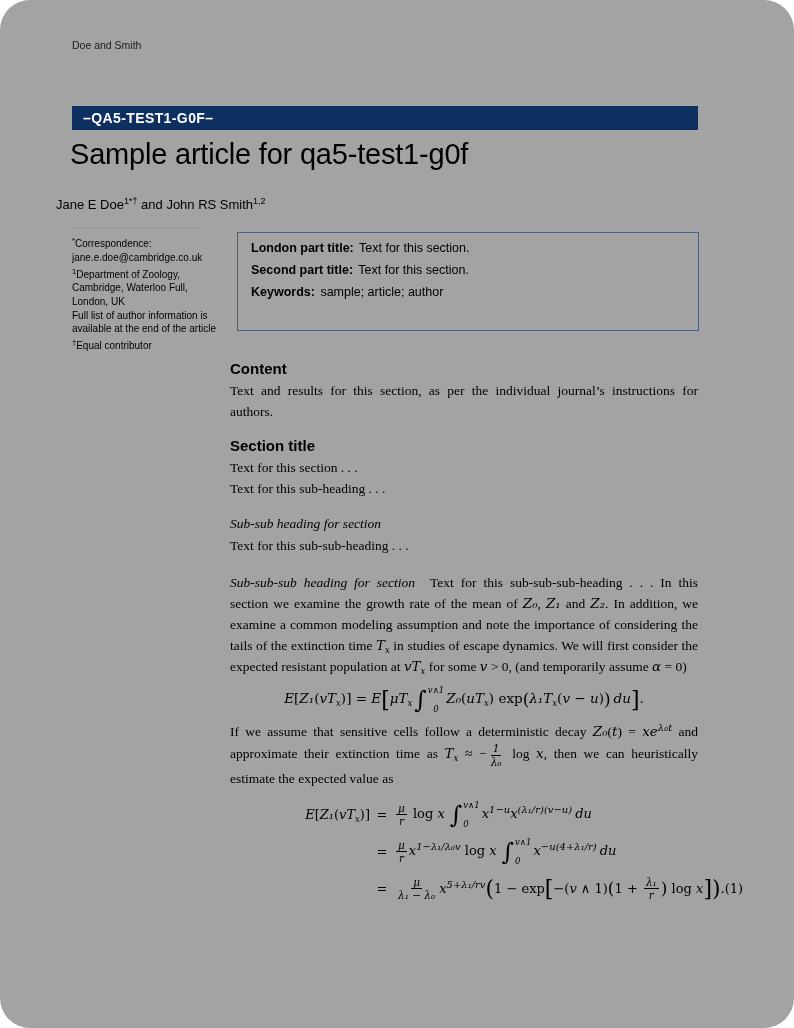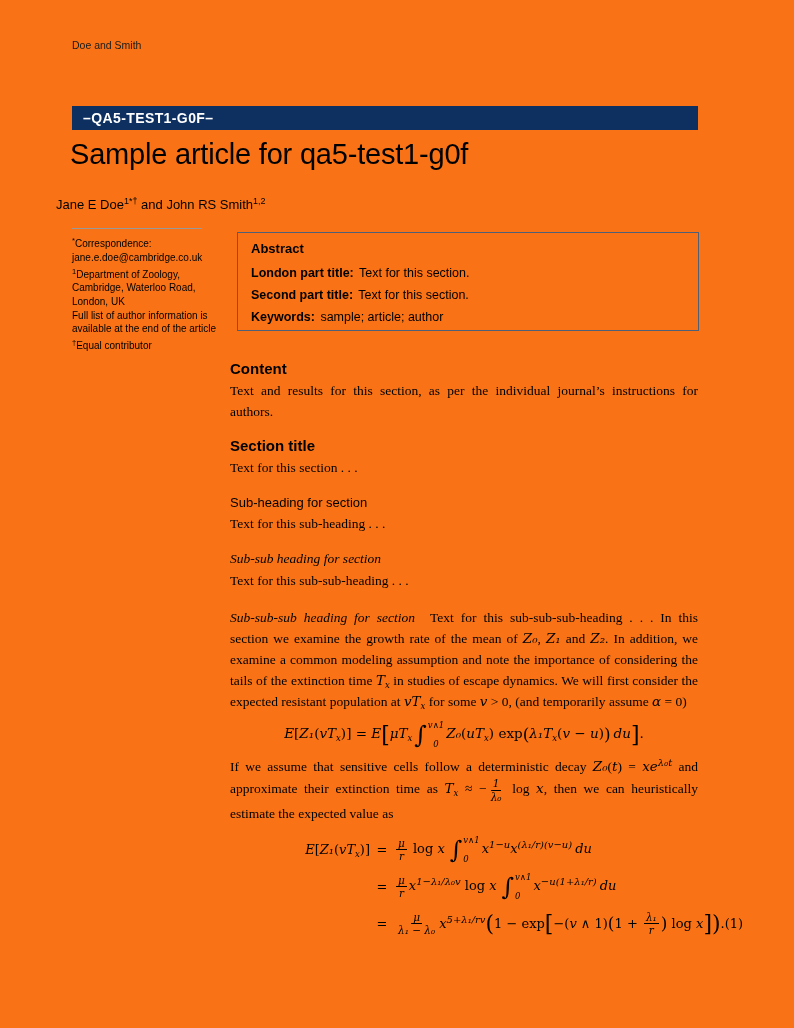--- a/index.html
+++ b/index.html
@@ -1,17 +1,17 @@
 <!DOCTYPE html>
 <html><head>
 <meta charset="utf-8">
 <style>
   html,body{margin:0;padding:0;background:#ffffff;}
-  .page{position:relative;width:794px;height:1028px;background:#f97316;overflow:hidden;
-        font-family:"Liberation Sans",sans-serif;color:#000;}
+  .page{position:relative;width:794px;height:1028px;background:#a3a3a3;overflow:hidden;
+        font-family:"Liberation Sans",sans-serif;color:#000;border-radius:30px;}
 
   .running-head{position:absolute;left:72px;top:39px;font-size:10.5px;color:#1a1a1a;}
 
   .banner{position:absolute;left:72px;top:106px;width:626px;height:24px;
           display:flex;align-items:center;padding-left:11px;box-sizing:border-box;
           font-weight:bold;font-size:14px;letter-spacing:0.4px;}
 
   .title{position:absolute;left:70px;top:138px;margin:0;font-size:29px;font-weight:normal;letter-spacing:-0.2px;}
 
   .authors{position:absolute;left:56px;top:196px;font-size:13px;}
@@ -77,45 +77,43 @@
   <h1 class="title">Sample article for qa5-test1-g0f</h1>
 
   <div class="authors"><span>Jane E Doe</span><sup>1*†</sup><span> and </span><span>John RS Smith</span><sup>1,2</sup></div>
 
   <aside class="sidebar">
     <div class="rule" style="background: rgb(153, 153, 153);"></div>
     <div>
         <div class="sb-line"><sup>*</sup>Correspondence:</div>
         <div class="sb-line">jane.e.doe@cambridge.co.uk</div>
         <div class="sb-line"><sup>1</sup>Department of Zoology,</div>
-        <div class="sb-line">Cambridge, Waterloo Road,</div>
+        <div class="sb-line">Cambridge, Waterloo Full,</div>
         <div class="sb-line">London, UK</div>
         <div class="sb-line">Full list of author information is</div>
         <div class="sb-line">available at the end of the article</div>
         <div class="sb-line"><sup>†</sup>Equal contributor</div>
       </div>
   </aside>
 
   <section class="abstract-box" style="border-color: rgb(78, 95, 120);">
-    <div class="ab-title">Abstract</div>
     <div>
         <div class="ab-row"><span class="ab-label">London part title:</span> Text for this section.</div>
         <div class="ab-row"><span class="ab-label">Second part title:</span> Text for this section.</div>
         <div class="ab-row"><span class="ab-label">Keywords:</span> sample; article; author</div>
       </div>
   </section>
 
   <main class="content">
     <h2>Content</h2>
     <p class="just">Text and results for this section, as per the individual journal’s instructions for authors.</p>
 
     <h2 class="mt">Section title</h2>
     <p>Text for this section . . .</p>
 
-    <h3>Sub-heading for section</h3>
     <p>Text for this sub-heading . . .</p>
 
     <h4>Sub-sub heading for section</h4>
     <p>Text for this sub-sub-heading . . .</p>
 
     <p class="just mt16"><span class="runin">Sub-sub-sub heading for section</span><span class="mt">Text for this sub-sub-sub-heading . . . In this section we examine the growth rate of the mean of </span><span class="mi">Z₀</span><span class="mt">, </span><span class="mi">Z₁</span><span class="mt"> and </span><span class="mi">Z₂</span><span class="mt">. In addition, we examine a common modeling assumption and note the importance of considering the tails of the extinction time </span><span class="mi">T</span><span class="msub">x</span><span class="mt"> in studies of escape dynamics. We will first consider the expected resistant population at </span><span class="mi">vT</span><span class="msub">x</span><span class="mt"> for some </span><span class="mi">v</span><span class="mt"> &gt; 0, (and temporarily assume </span><span class="mi">α</span><span class="mt"> = 0)</span></p>
 
     <div class="eq-display"><span class="mi">E</span><span class="mr">[</span><span class="mi">Z₁</span><span class="mr">(</span><span class="mi">vT</span><span class="msub">x</span><span class="mr">)] = </span><span class="mi">E</span><span class="bigd">[</span><span class="mi">μT</span><span class="msub">x</span><span class="intwrap">
           <span class="intsym">∫</span>
           <span class="lims">
@@ -150,21 +148,21 @@
           <span class="eq-rel">=</span>
           <span class="eq-rhs"><span class="frac">
               <span class="fn">μ</span>
               <span class="fd">r</span>
             </span><span class="mi">x</span><span class="msup">1−λ₁/λ₀v</span><span class="mr"> log </span><span class="mi">x</span><span class="msp"> </span><span class="intwrap">
               <span class="intsym">∫</span>
               <span class="lims">
                 <span class="ihi">v∧1</span>
                 <span class="ilo">0</span>
               </span>
-            </span><span class="mi">x</span><span class="msup">−u(1+λ₁/r)</span><span class="msp"> </span><span class="mi">du</span></span>
+            </span><span class="mi">x</span><span class="msup">−u(4+λ₁/r)</span><span class="msp"> </span><span class="mi">du</span></span>
           <span class="eq-num"></span>
         </div>
         <div class="eq-line">
           <span class="eq-lhs"></span>
           <span class="eq-rel">=</span>
           <span class="eq-rhs"><span class="frac">
               <span class="fn">μ</span>
               <span class="fd">λ₁ − λ₀</span>
             </span><span class="mi">x</span><span class="msup">5+λ₁/rv</span><span class="bigd">(</span><span class="mr">1 − exp</span><span class="bigd">[</span><span class="mr">−(</span><span class="mi">v</span><span class="mr"> ∧ 1)</span><span class="bigd2">(</span><span class="mr">1 + </span><span class="frac">
               <span class="fn">λ₁</span>

